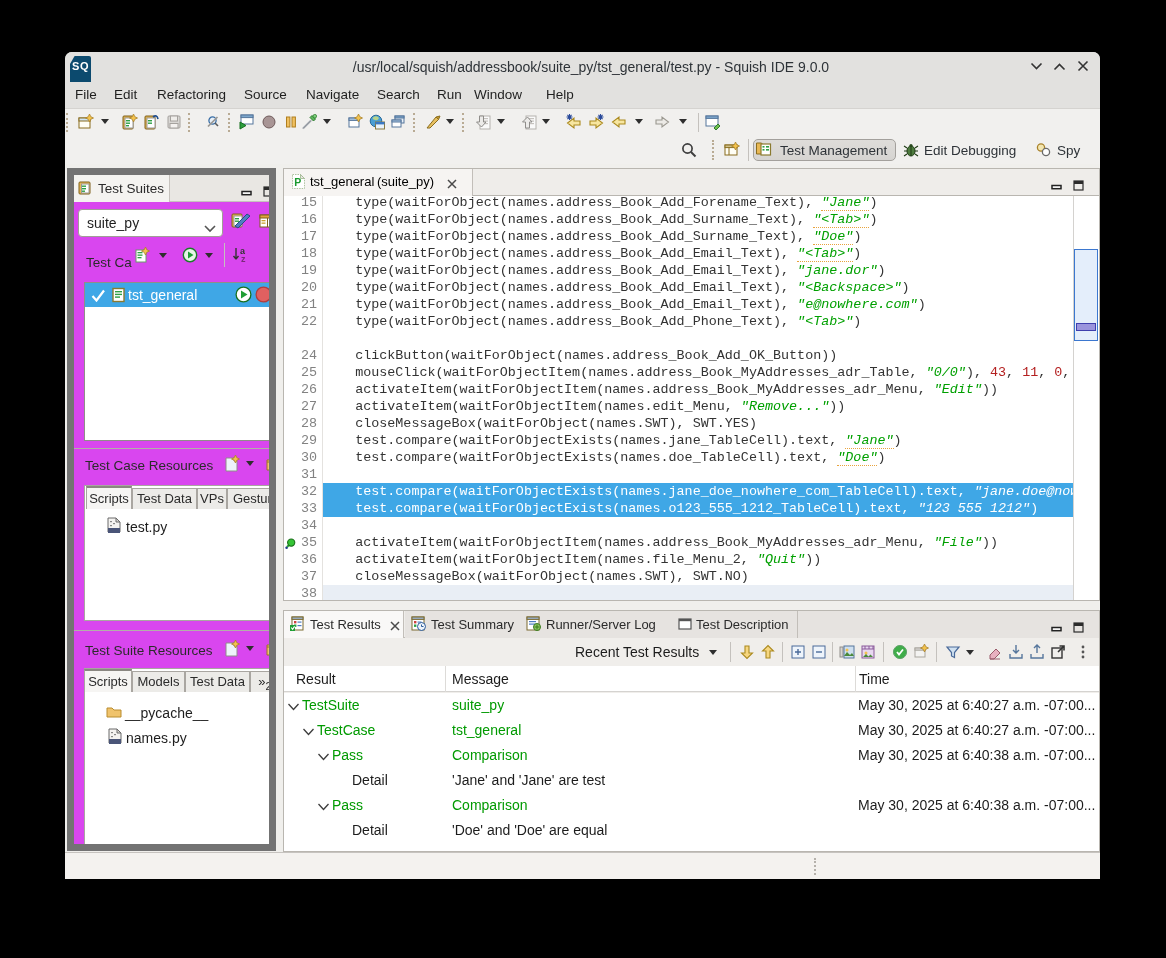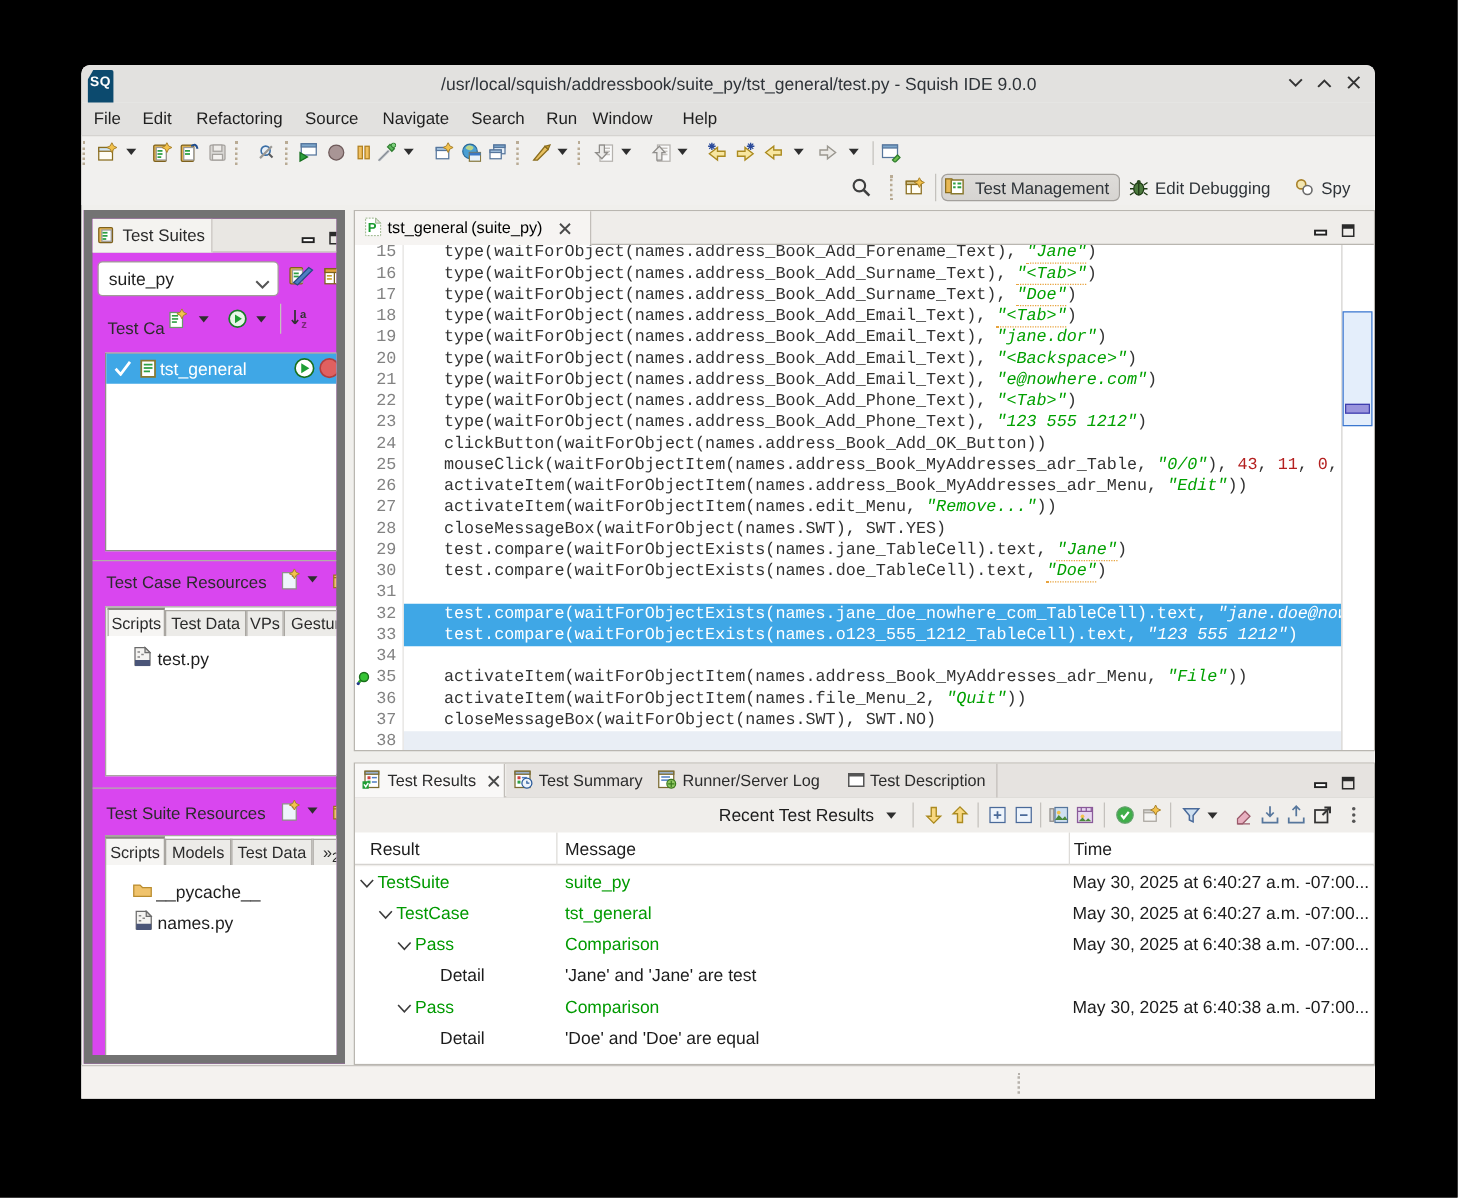--- a/index.html
+++ b/index.html
@@ -402,21 +402,20 @@
 <div class="a" style="left:39px;top:389px;width:750px;height:17px;background:#e9eef5;"></div>
 <div class="a selb" style="left:39px;top:287px;width:750px;height:34px;"></div>
 <div class="cl" style="top:-2px;"><span class="lno">15</span><span class="ltx">    type(waitForObject(names.address_Book_Add_Forename_Text), <span class="sq">"Jane"</span>)</span></div>
 <div class="cl" style="top:15px;padding-left:32px;"><span class="lno">16</span><span class="ltx">    type(waitForObject(names.address_Book_Add_Surname_Text), <span class="sq">"&lt;Tab&gt;"</span>)</span></div>
 <div class="cl" style="top:32px;"><span class="lno">17</span><span class="ltx">    type(waitForObject(names.address_Book_Add_Surname_Text), <span class="sq">"Doe"</span>)</span></div>
 <div class="cl" style="top:49px;"><span class="lno">18</span><span class="ltx">    type(waitForObject(names.address_Book_Add_Email_Text), <span class="sq">"&lt;Tab&gt;"</span>)</span></div>
 <div class="cl" style="top:66px;"><span class="lno">19</span><span class="ltx">    type(waitForObject(names.address_Book_Add_Email_Text), <span class="s">"jane.dor"</span>)</span></div>
 <div class="cl" style="top:83px;"><span class="lno">20</span><span class="ltx">    type(waitForObject(names.address_Book_Add_Email_Text), <span class="s">"&lt;Backspace&gt;"</span>)</span></div>
 <div class="cl" style="top:100px;"><span class="lno">21</span><span class="ltx">    type(waitForObject(names.address_Book_Add_Email_Text), <span class="s">"e@nowhere.com"</span>)</span></div>
 <div class="cl" style="top:117px;"><span class="lno">22</span><span class="ltx">    type(waitForObject(names.address_Book_Add_Phone_Text), <span class="s">"&lt;Tab&gt;"</span>)</span></div>
-<div class="cl" style="top:134px;"><span class="lno">23</span><span class="ltx">    type(waitForObject(names.address_Book_Add_Phone_Text), <span class="s">"123 555 1212"</span>)</span></div>
 <div class="cl" style="top:151px;"><span class="lno">24</span><span class="ltx">    clickButton(waitForObject(names.address_Book_Add_OK_Button))</span></div>
 <div class="cl" style="top:168px;"><span class="lno">25</span><span class="ltx">    mouseClick(waitForObjectItem(names.address_Book_MyAddresses_adr_Table, <span class="s">"0/0"</span>), <span class="n">43</span>, <span class="n">11</span>, <span class="n">0</span>, </span></div>
 <div class="cl" style="top:185px;"><span class="lno">26</span><span class="ltx">    activateItem(waitForObjectItem(names.address_Book_MyAddresses_adr_Menu, <span class="s">"Edit"</span>))</span></div>
 <div class="cl" style="top:202px;"><span class="lno">27</span><span class="ltx">    activateItem(waitForObjectItem(names.edit_Menu, <span class="s">"Remove..."</span>))</span></div>
 <div class="cl" style="top:219px;"><span class="lno">28</span><span class="ltx">    closeMessageBox(waitForObject(names.SWT), SWT.YES)</span></div>
 <div class="cl" style="top:236px;"><span class="lno">29</span><span class="ltx">    test.compare(waitForObjectExists(names.jane_TableCell).text, <span class="sq">"Jane"</span>)</span></div>
 <div class="cl" style="top:253px;"><span class="lno">30</span><span class="ltx">    test.compare(waitForObjectExists(names.doe_TableCell).text, <span class="sq">"Doe"</span>)</span></div>
 <div class="cl" style="top:270px;"><span class="lno">31</span><span class="ltx"></span></div>
 <div class="cl selb2" style="top:287px;"><span class="lno">32</span><span class="ltx" style="color:#fff">    test.compare(waitForObjectExists(names.jane_doe_nowhere_com_TableCell).text, <span class="s">"jane.doe@nowhere.com"</span>)</span></div>
 <div class="cl selb2" style="top:304px;"><span class="lno">33</span><span class="ltx" style="color:#fff">    test.compare(waitForObjectExists(names.o123_555_1212_TableCell).text, <span class="s">"123 555 1212"</span>)</span></div>

